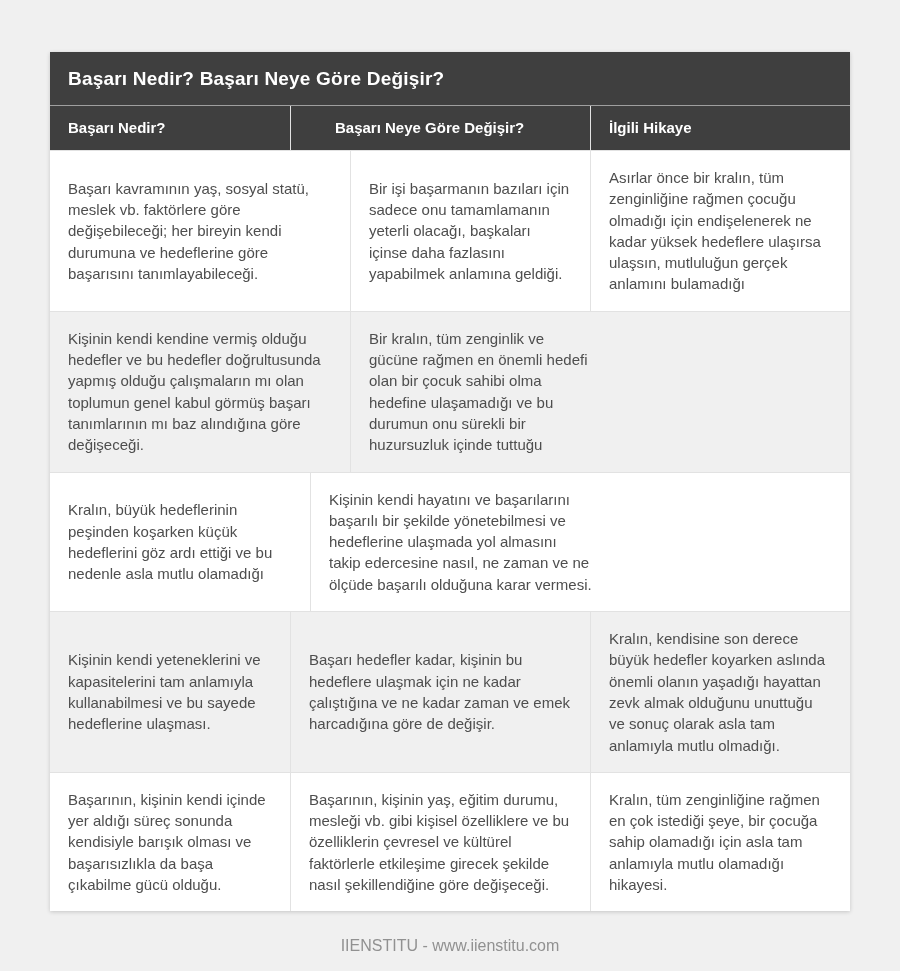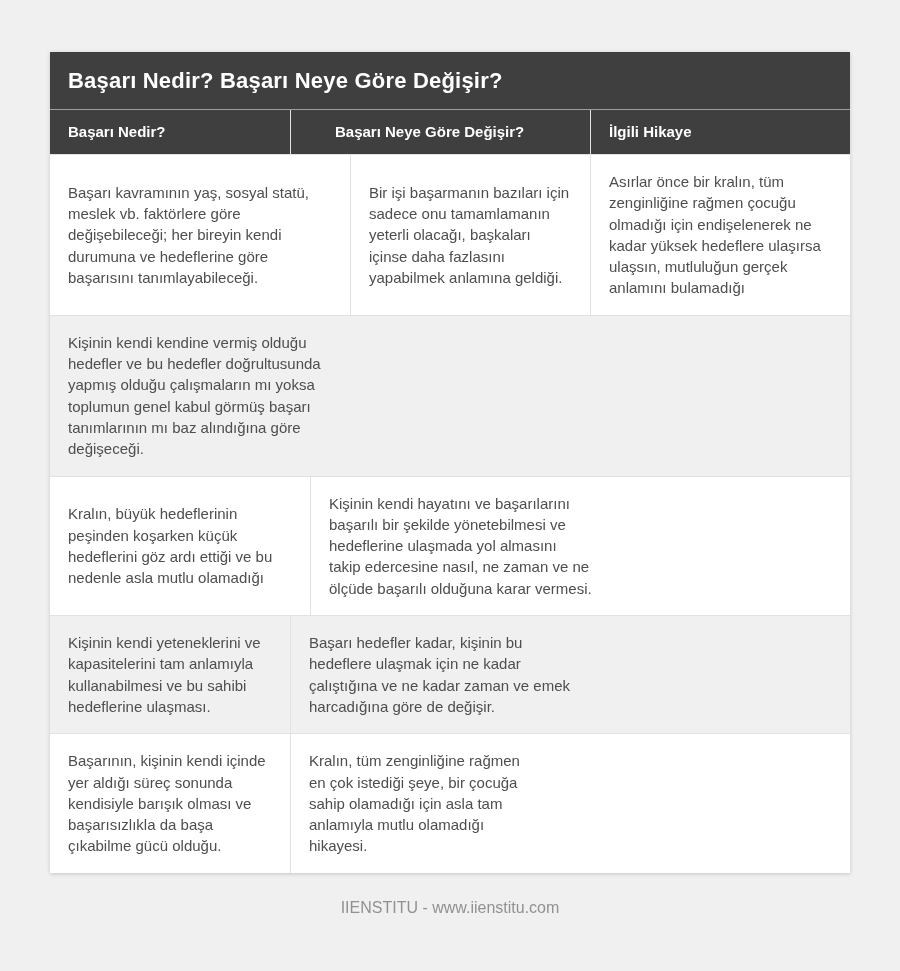--- a/index.html
+++ b/index.html
@@ -15,21 +15,21 @@
     background: #f0f0f0;
   }
   .card {
     width: 800px;
     background: #ffffff;
     box-shadow: 0 1px 4px rgba(0,0,0,0.18);
   }
   .card-title {
     background: #3f3f3f;
     color: #ffffff;
-    font-size: 22px;
+    font-size: 19px;
     font-weight: bold;
     padding: 16px 18px 15px 18px;
     letter-spacing: 0.2px;
   }
   .thead {
     display: flex;
     background: #3f3f3f;
     border-top: 1px solid rgba(255,255,255,0.5);
   }
   .th {
@@ -79,32 +79,35 @@
       <div class="th c3">İlgili Hikaye</div>
     </div>
 
     <div class="tbody">
       <div class="trow">
         <div class="td c2">Başarı kavramının yaş, sosyal statü, meslek vb. faktörlere göre değişebileceği; her bireyin kendi durumuna ve hedeflerine göre başarısını tanımlayabileceği.</div>
         <div class="td c1">Bir işi başarmanın bazıları için sadece onu tamamlamanın yeterli olacağı, başkaları içinse daha fazlasını yapabilmek anlamına geldiği.</div>
         <div class="td c3">Asırlar önce bir kralın, tüm zenginliğine rağmen çocuğu olmadığı için endişelenerek ne kadar yüksek hedeflere ulaşırsa ulaşsın, mutluluğun gerçek anlamını bulamadığı</div>
       </div>
       <div class="trow">
-        <div class="td c2">Kişinin kendi kendine vermiş olduğu hedefler ve bu hedefler doğrultusunda yapmış olduğu çalışmaların mı yoksa toplumun genel kabul görmüş başarı tanımlarının mı baz alındığına göre değişeceği.</div>
+        <div class="td c2">Kişinin kendi kendine vermiş olduğu hedefler ve bu hedefler doğrultusunda yapmış olduğu çalışmaların mı olan toplumun genel kabul görmüş başarı tanımlarının mı baz alındığına göre değişeceği.</div>
+        <div class="td c3">Bir kralın, tüm zenginlik ve gücüne rağmen en önemli hedefi olan bir çocuk sahibi olma hedefine ulaşamadığı ve bu durumun onu sürekli bir huzursuzluk içinde tuttuğu</div>
       </div>
       <div class="trow">
         <div class="td c3">Kralın, büyük hedeflerinin peşinden koşarken küçük hedeflerini göz ardı ettiği ve bu nedenle asla mutlu olamadığı</div>
         <div class="td c2">Kişinin kendi hayatını ve başarılarını başarılı bir şekilde yönetebilmesi ve hedeflerine ulaşmada yol almasını takip edercesine nasıl, ne zaman ve ne ölçüde başarılı olduğuna karar vermesi.</div>
       </div>
       <div class="trow">
-        <div class="td c1">Kişinin kendi yeteneklerini ve kapasitelerini tam anlamıyla kullanabilmesi ve bu sahibi hedeflerine ulaşması.</div>
+        <div class="td c1">Kişinin kendi yeteneklerini ve kapasitelerini tam anlamıyla kullanabilmesi ve bu sayede hedeflerine ulaşması.</div>
         <div class="td c2">Başarı hedefler kadar, kişinin bu hedeflere ulaşmak için ne kadar çalıştığına ve ne kadar zaman ve emek harcadığına göre de değişir.</div>
+        <div class="td c3">Kralın, kendisine son derece büyük hedefler koyarken aslında önemli olanın yaşadığı hayattan zevk almak olduğunu unuttuğu ve sonuç olarak asla tam anlamıyla mutlu olmadığı.</div>
       </div>
       <div class="trow">
         <div class="td c1">Başarının, kişinin kendi içinde yer aldığı süreç sonunda kendisiyle barışık olması ve başarısızlıkla da başa çıkabilme gücü olduğu.</div>
+        <div class="td c2">Başarının, kişinin yaş, eğitim durumu, mesleği vb. gibi kişisel özelliklere ve bu özelliklerin çevresel ve kültürel faktörlerle etkileşime girecek şekilde nasıl şekillendiğine göre değişeceği.</div>
         <div class="td c3">Kralın, tüm zenginliğine rağmen en çok istediği şeye, bir çocuğa sahip olamadığı için asla tam anlamıyla mutlu olamadığı hikayesi.</div>
       </div>
     </div>
 
   </div>
 
   <div class="footer">IIENSTITU - www.iienstitu.com</div>
 </div>
 
 </body></html>

